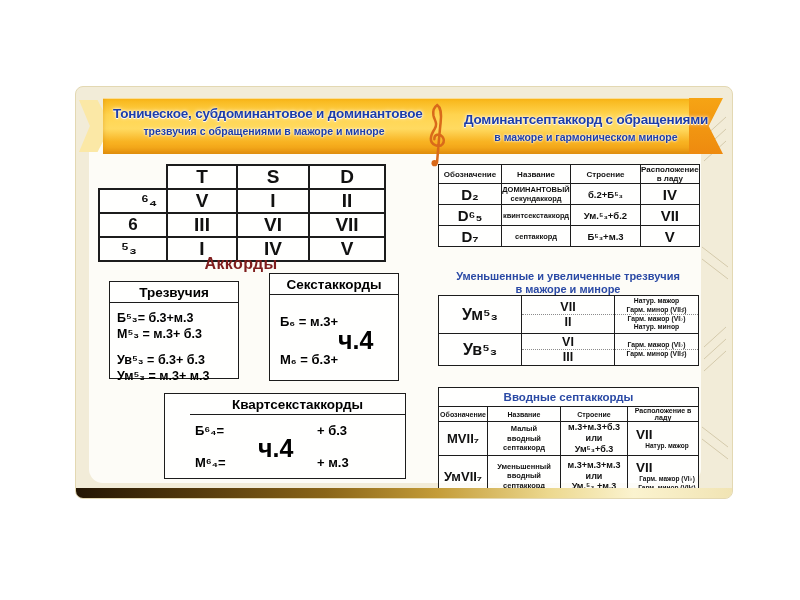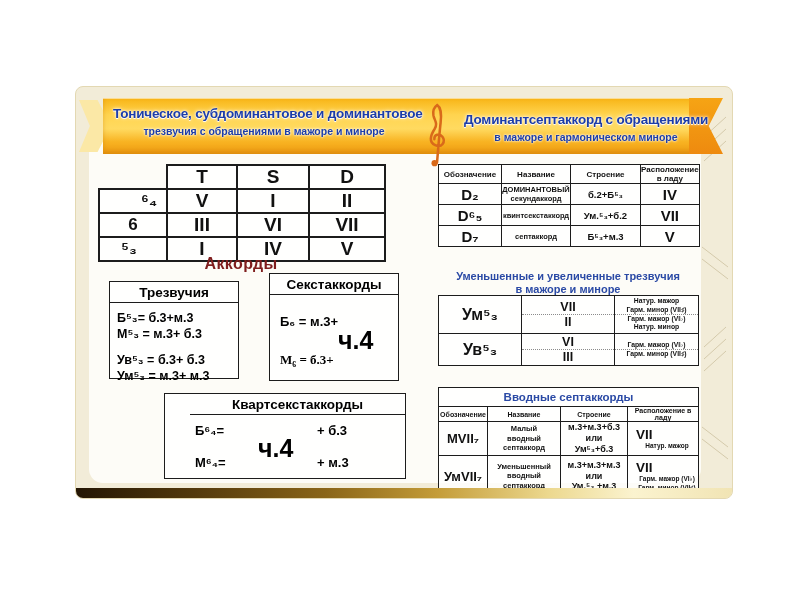--- a/index.html
+++ b/index.html
@@ -47,21 +47,21 @@
      font-size:16px;font-weight:bold;color:#7f1d1d;letter-spacing:.4px;}
   
   .box{position:absolute;border:1.8px solid #1c1c1c;background:rgba(255,255,255,.82);}
   .box .box-title{border-bottom:1.8px solid #1c1c1c;text-align:center;font-weight:bold;
      font-size:13.5px;padding:3px 0 2px;}
   .triads{left:33px;top:194px;width:128px;height:96px;}
   .triads .lines{padding:7px 6px 0 7px;font-size:12.5px;font-weight:bold;line-height:1.3;}
   .triads .gap{height:9px;}
   .sixth{left:193px;top:186px;width:128px;height:106px;}
   .sixth .l1{position:absolute;left:10px;top:40px;font-size:13px;font-weight:bold;}
-  .sixth .l2{position:absolute;left:10px;top:78px;font-size:13px;font-weight:bold;font-family:Liberation Serif, serif;}
+  .sixth .l2{position:absolute;left:10px;top:78px;font-size:13px;font-weight:bold;}
   .sixth .big{position:absolute;left:68px;top:52px;font-size:25px;font-weight:bold;}
   .sixfour{left:88px;top:306px;width:215px;height:84px;padding-left:25px;}
   .sixfour .l1{position:absolute;left:30px;top:29px;font-size:13px;font-weight:bold;}
   .sixfour .t1{position:absolute;left:152px;top:29px;font-size:13px;font-weight:bold;}
   .sixfour .l2{position:absolute;left:30px;top:61px;font-size:13px;font-weight:bold;}
   .sixfour .t2{position:absolute;left:152px;top:61px;font-size:13px;font-weight:bold;}
   .sixfour .big{position:absolute;left:93px;top:40px;font-size:25px;font-weight:bold;}
   
   .d7{left:362px;top:77px;}
   .d7 .hd{font-size:8px;font-weight:bold;line-height:1.15;}

